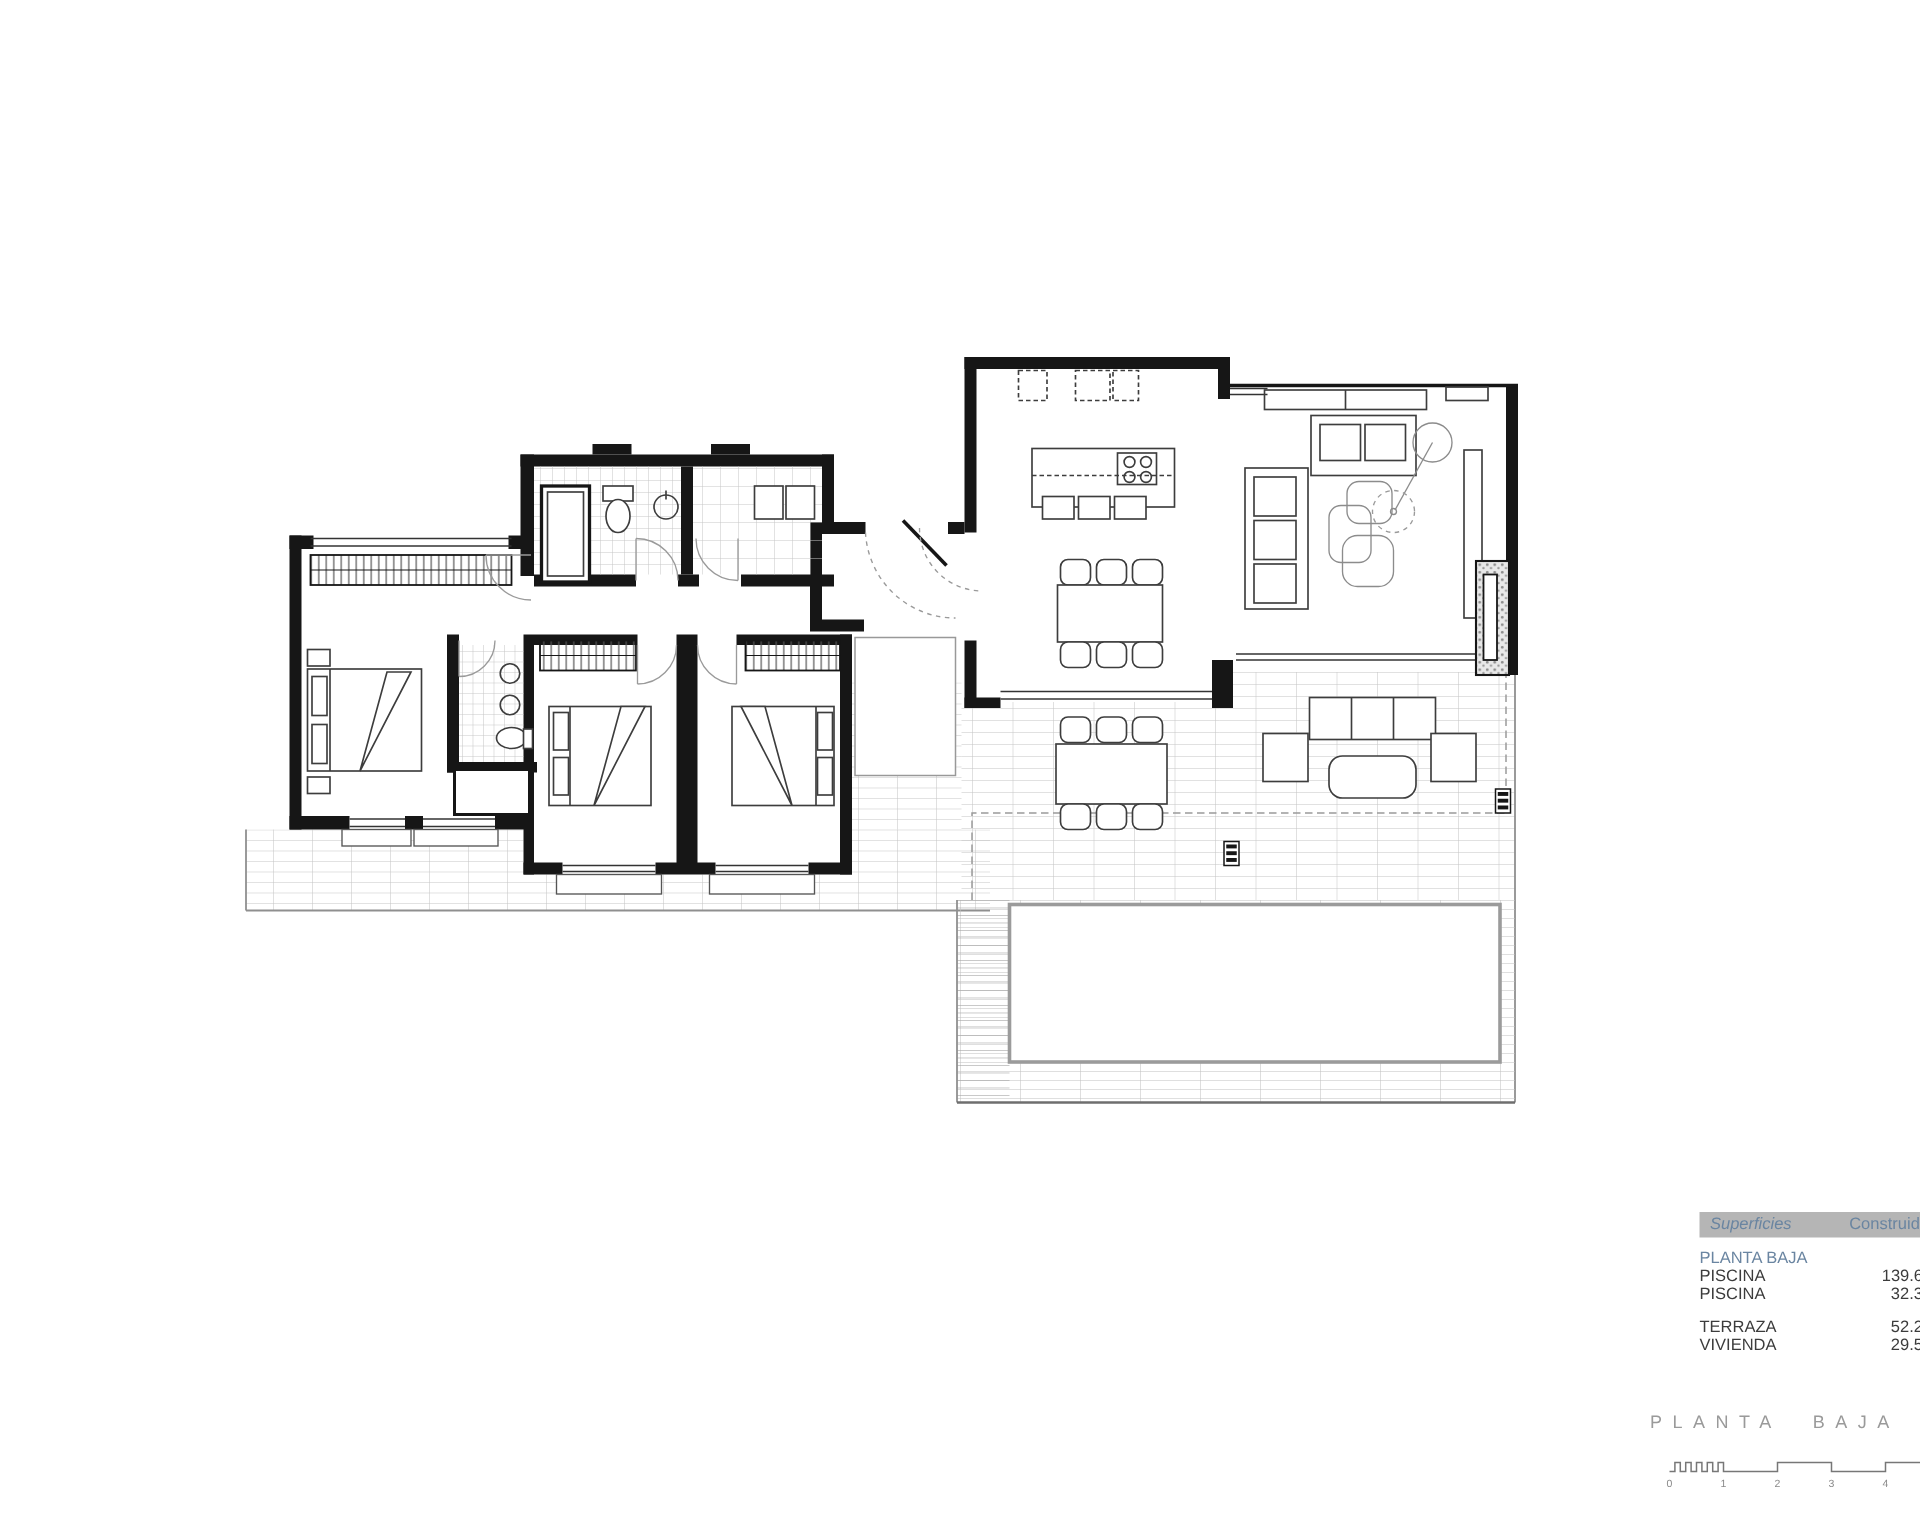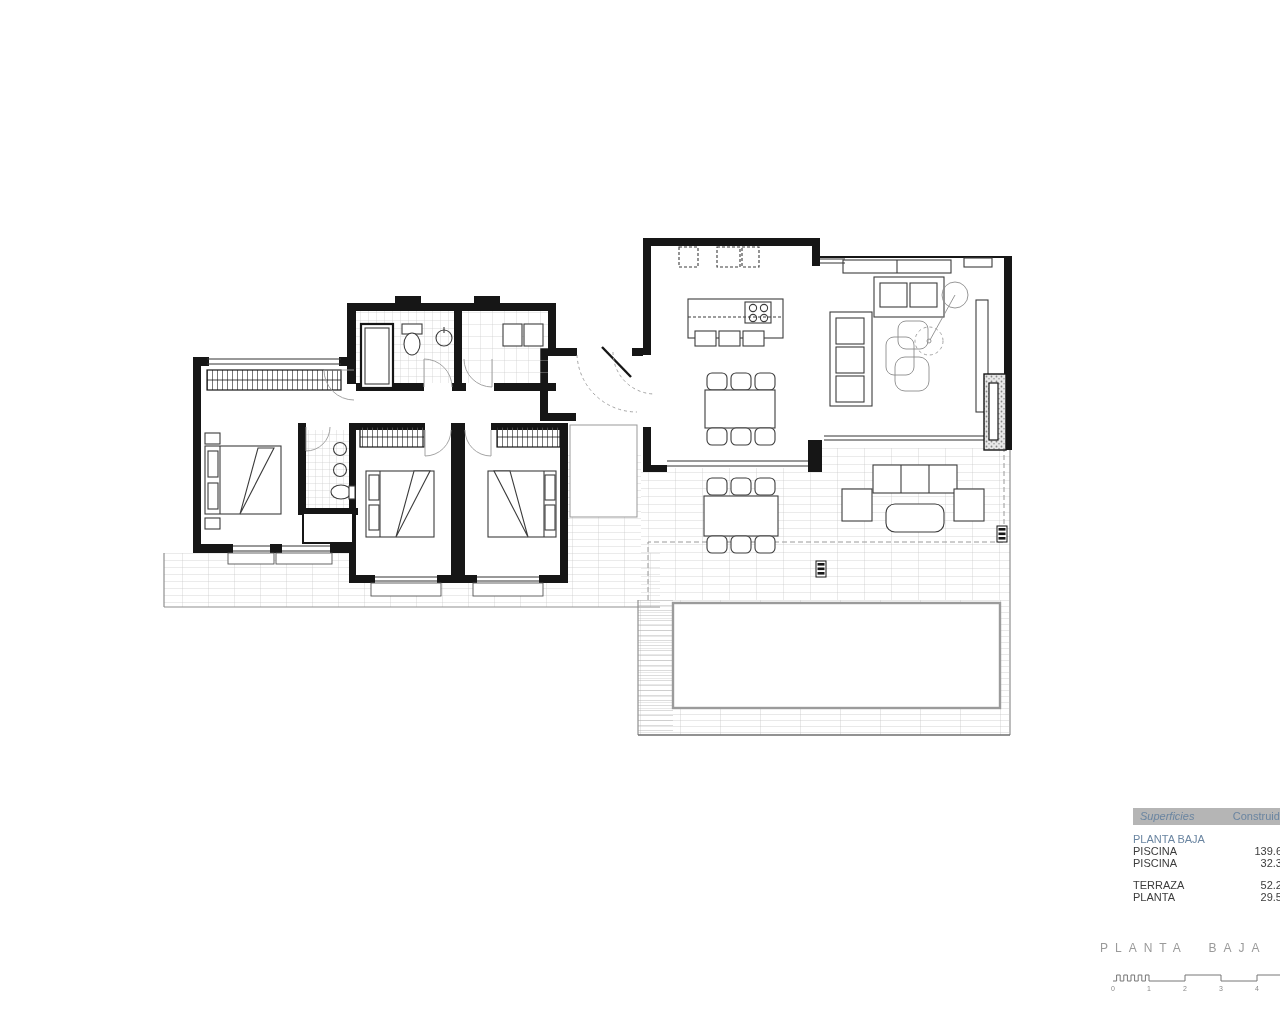--- a/index.html
+++ b/index.html
@@ -367,21 +367,21 @@
   <div class="srow">
     <span>PISCINA</span>
     <span class="val">32.3</span>
   </div>
   <div class="gap"></div>
   <div class="srow">
     <span>TERRAZA</span>
     <span class="val">52.2</span>
   </div>
   <div class="srow">
-    <span>PLANTA</span>
+    <span>VIVIENDA</span>
     <span class="val">29.5</span>
   </div>
 </div>
 
 <div class="plan-title">PLANTA BAJA</div>
 
 <svg id="scalebar" width="180" height="40" viewBox="0 0 180 40">
   <path d="M13 23 l3.6 0 0 -6 3.6 0 0 6 3.6 0 0 -6 3.6 0 0 6 3.6 0 0 -6 3.6 0 0 6 3.6 0 0 -6 3.6 0 0 6 3.6 0 0 -6 3.6 0 0 6 h36 v-6 h36 v6 h36 v-6 h30" stroke="#777" stroke-width="1" fill="none"></path>
   <text x="11" y="33">0</text>
   <text x="47" y="33">1</text>

